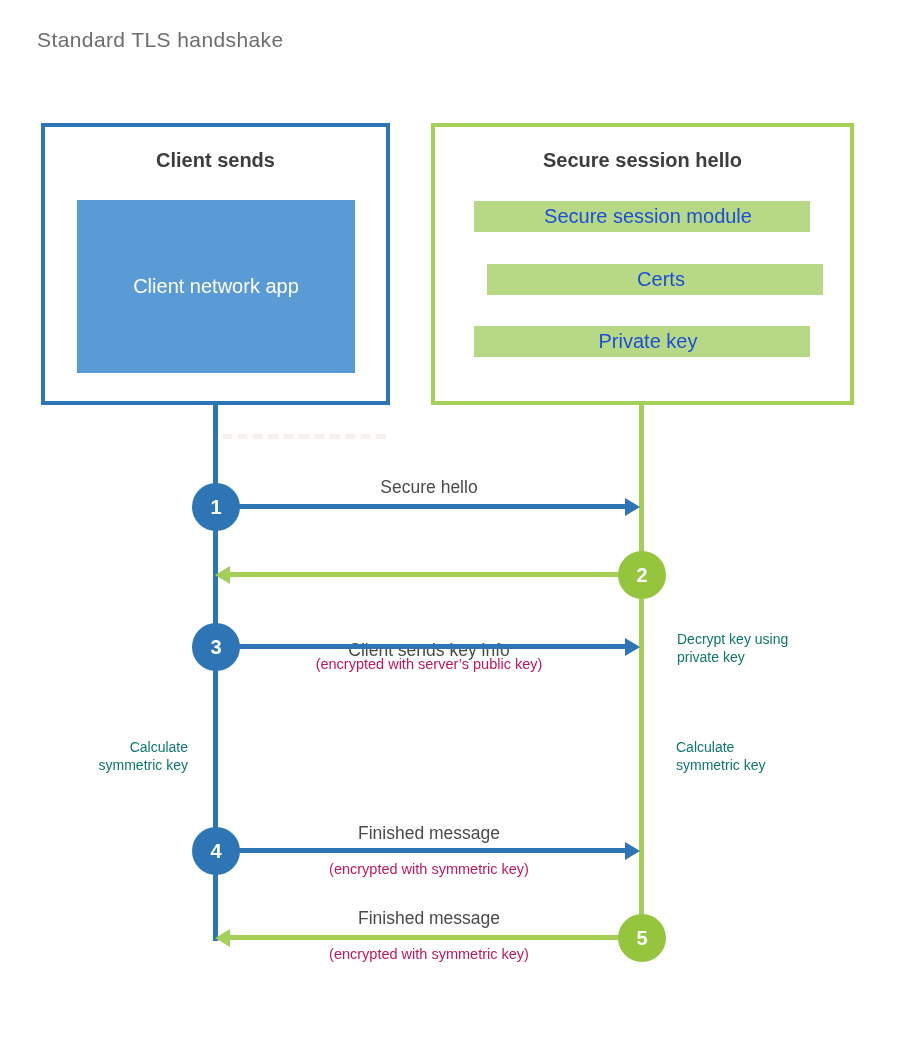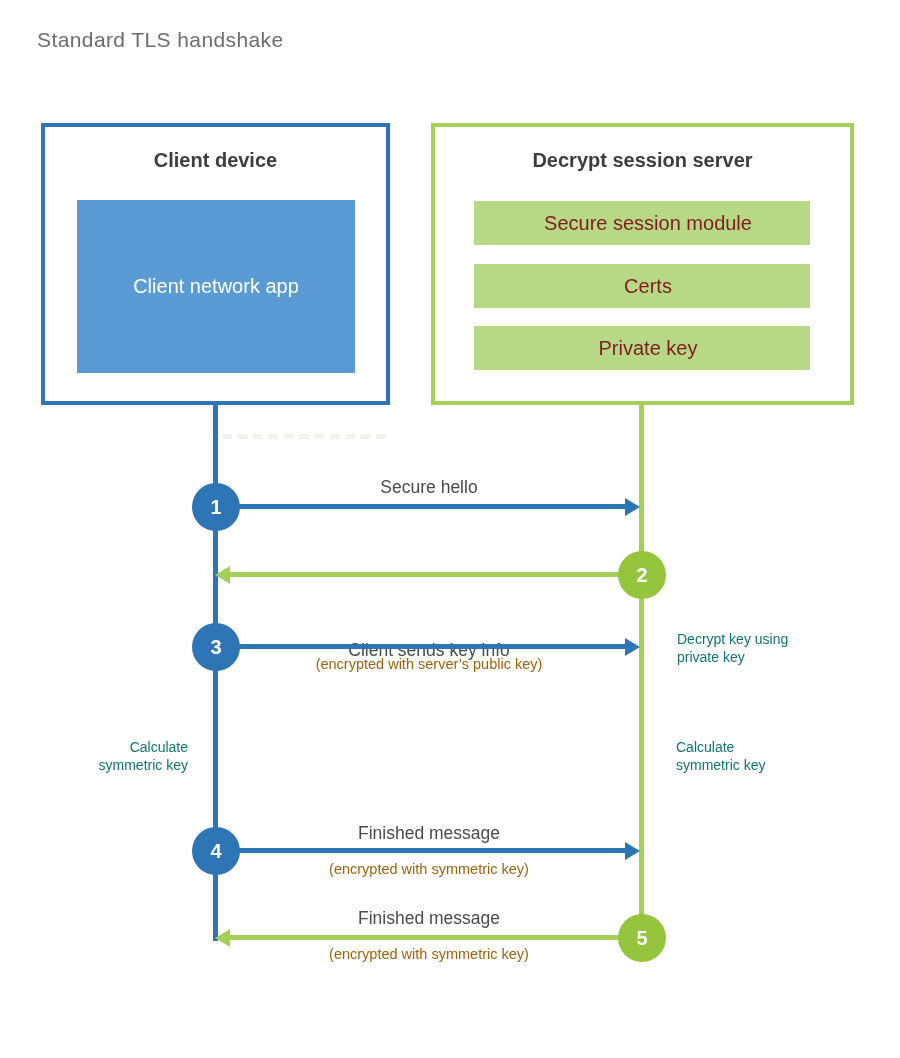--- a/index.html
+++ b/index.html
@@ -60,32 +60,32 @@
     align-items: center;
     justify-content: center;
     text-align: center;
   }
   .client-app span { display: inline-block; max-width: 175px; }
 
   .server-bar {
     position: absolute;
     left: 39px;
     width: 336px;
-    height: 44px;
+    height: 31px;
     background: #b7d985;
-    color: #7f1d1d;
+    color: #1d4ed8;
     font-size: 20px;
     display: flex;
     align-items: center;
     justify-content: center;
     text-align: center;
     padding-left: 12px;
   }
   .bar-1 { top: 74px; }
-  .bar-2 { top: 137px; }
+  .bar-2 { top: 137px; margin-left: 13px; }
   .bar-3 { top: 199px; }
 
   
   .vline { position: absolute; top: 405px; width: 5px; height: 536px; }
   .vline-blue  { left: 213px; background: #2e75b6; }
   .vline-green { left: 639px; background: #a4d05a; }
 
   .ghost-dashes {
     position: absolute;
     left: 222px;
@@ -158,21 +158,21 @@
   .msg-3 { top: 640px; }
   .msg-4 { top: 823px; }
   .msg-5 { top: 908px; }
 
   .msg-sub {
     position: absolute;
     left: 216px;
     width: 426px;
     text-align: center;
     font-size: 14.5px;
-    color: #a16207;
+    color: #be185d;
   }
   .sub-3 { top: 656px; }
   .sub-4 { top: 861px; }
   .sub-5 { top: 946px; }
 
   
   .note {
     position: absolute;
     font-size: 14px;
     line-height: 1.25;
@@ -184,28 +184,28 @@
   .note-calc-right { left: 676px; top: 739px; width: 140px; text-align: left; }
 </style>
 </head>
 <body>
 
 <div class="canvas">
 
   <div class="page-title">Standard TLS handshake</div>
 
   <div class="device-box client-box">
-    <div class="box-title">Client device</div>
+    <div class="box-title">Client sends</div>
     <div class="client-app">
       <span>Client network app</span>
     </div>
   </div>
 
   <div class="device-box server-box">
-    <div class="box-title">Decrypt session server</div>
+    <div class="box-title">Secure session hello</div>
     <div class="server-bar bar-1">Secure session module</div>
     <div class="server-bar bar-2">Certs</div>
     <div class="server-bar bar-3">Private key</div>
   </div>
 
   <div class="vline vline-blue"></div>
   <div class="vline vline-green"></div>
   <div class="ghost-dashes"></div>
 
   <div class="msg msg-1">Secure hello</div>

